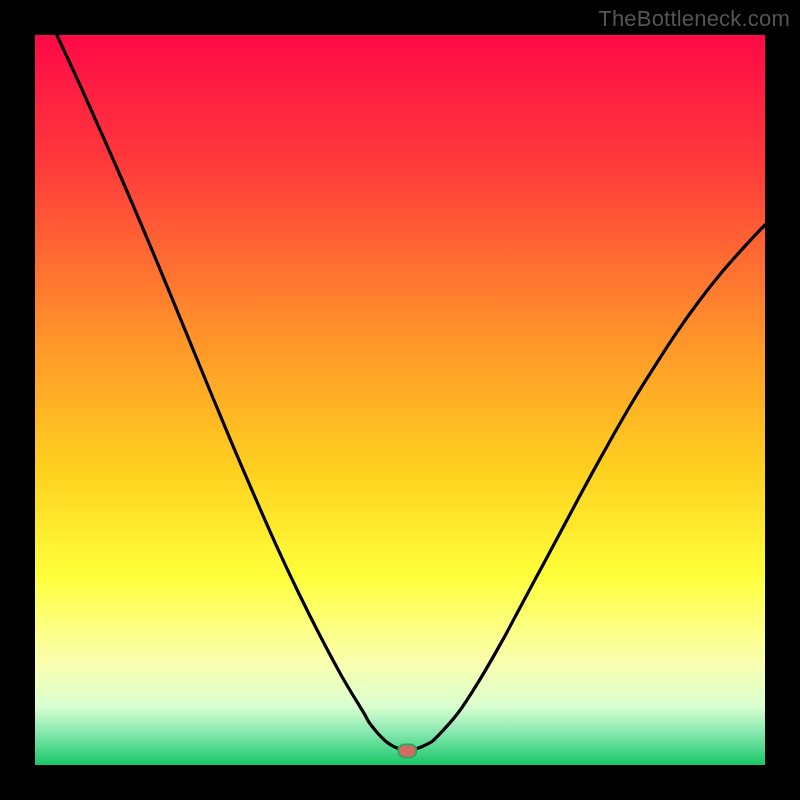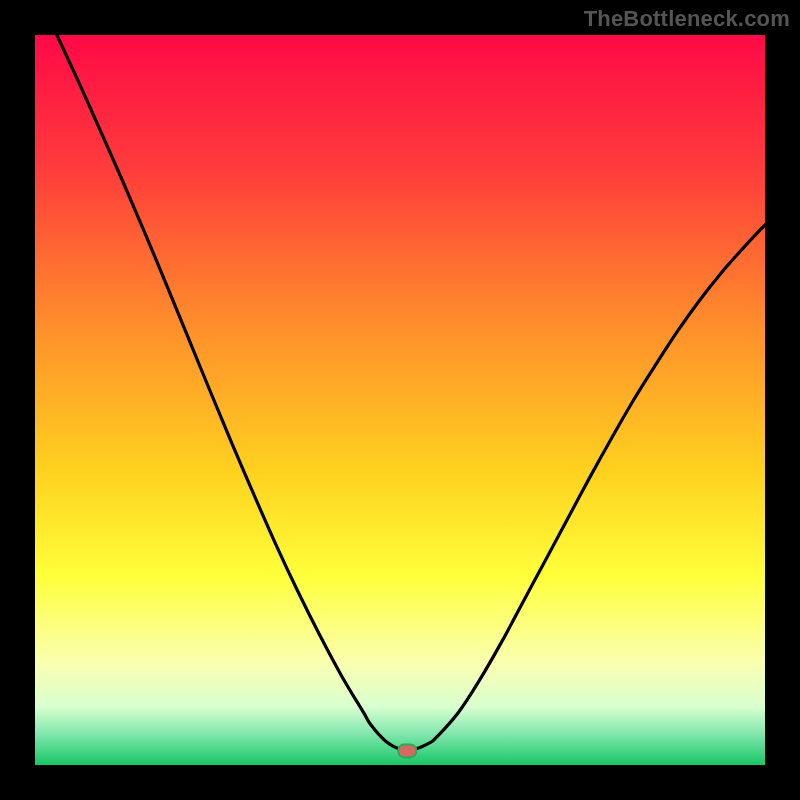--- a/index.html
+++ b/index.html
@@ -24,21 +24,21 @@
     width: 730px;
     height: 730px;
     overflow: hidden;
   }
   .watermark {
     position: absolute;
     top: 6px;
     right: 10px;
     color: #555;
     font-size: 22px;
-    font-weight: 700;
+    font-weight: 400;
     letter-spacing: 0.2px;
     user-select: none;
   }
   svg { display: block; }
 </style>
 </head>
 <body>
 
 <div class="frame">
   <div class="watermark">TheBottleneck.com</div>

